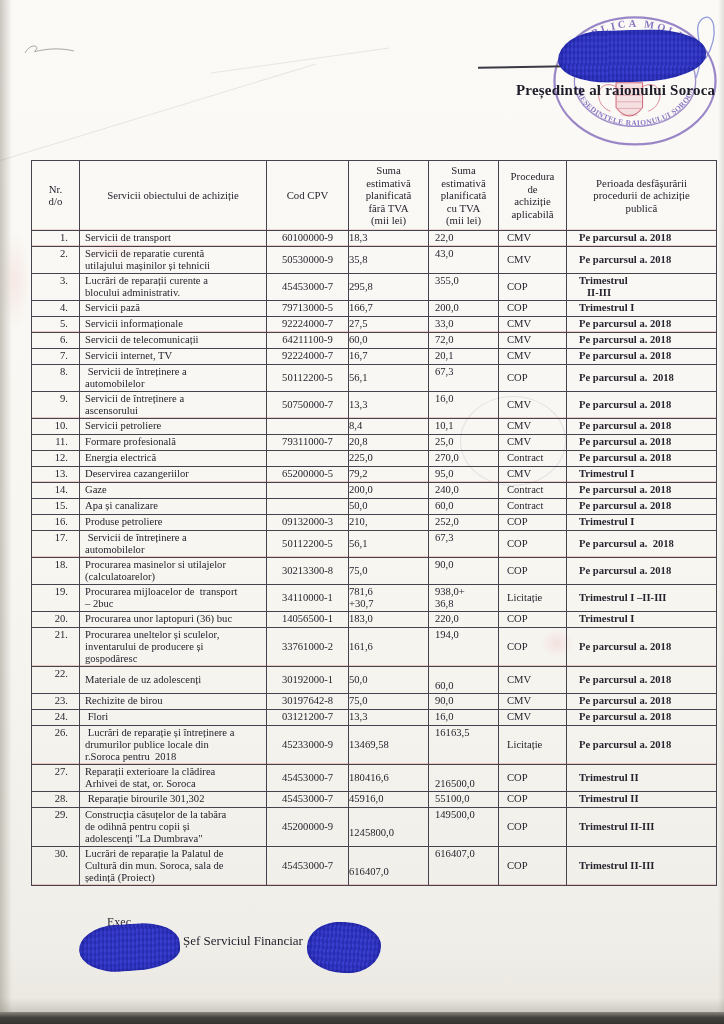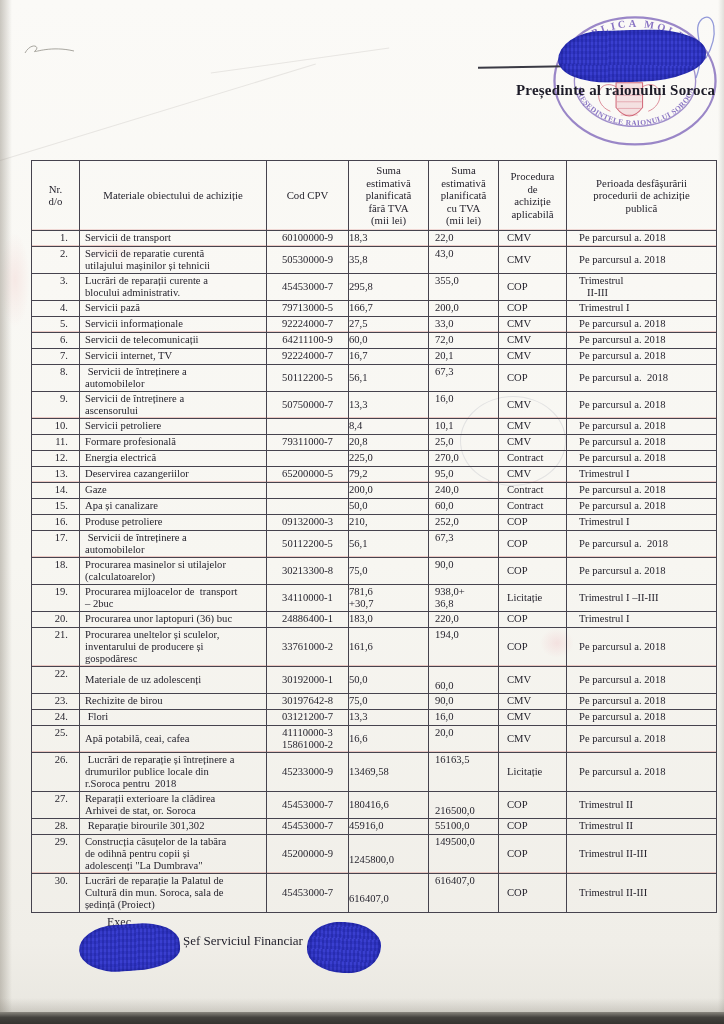--- a/index.html
+++ b/index.html
@@ -57,21 +57,21 @@
   .doc-table th,.doc-table td{border:1px solid var(--table-border);white-space:pre-wrap;overflow:hidden;}
   .doc-table th{font-size:10.8px;line-height:1.16;font-weight:normal;text-align:center;vertical-align:middle;padding:3px 2px;}
   .doc-table thead tr{height:66px;}
   .doc-table td{font-size:10.6px;line-height:1.13;padding:1px 3px;vertical-align:middle;}
   .doc-table td.c0{text-align:right;padding-right:11px;vertical-align:top;}
   .doc-table td.c1{padding-left:5px;}
   .doc-table td.c2{text-align:center;}
   .doc-table td.c3{padding-left:0;}
   .doc-table td.c4{padding-left:6px;vertical-align:top;}
   .doc-table td.c5{padding-left:8px;}
-  .doc-table td.c6{padding-left:12px;}
+  .doc-table td.c6{padding-left:12px;font-weight:bold;}
   .doc-table tbody tr:nth-child(4n+1) td{box-shadow:inset 0 -1px 0 rgba(200,85,80,.28);}
   .doc-table thead th{box-shadow:inset 0 -1px 0 rgba(200,85,80,.2);}
   
   .exec-fragment{position:absolute;left:107px;top:915px;font-size:12px;color:#2a2834;z-index:1;}
   .footer-label{position:absolute;left:183px;top:933px;font-size:13px;color:#1f1e29;white-space:nowrap;z-index:2;}
   .blob{z-index:4;}
 </style>
 </head>
 <body>
 
@@ -126,21 +126,21 @@
         <col style="width:82px">
       <col style="width:80px">
         <col style="width:70px">
         <col style="width:68px">
         <col style="width:150px">
     </colgroup>
     <thead>
         <tr>
           <th class="c0">Nr.
 d/o</th>
-          <th class="c1">Materiale obiectului de achiziție</th>
+          <th class="c1">Servicii obiectului de achiziție</th>
           <th class="c2">Cod CPV</th>
           <th class="c3">Suma
 estimativă
 planificată
 fără TVA
 (mii lei)</th>
           <th class="c4">Suma
 estimativă
 planificată
 cu TVA
@@ -332,21 +332,21 @@
           <td class="c3">781,6
 +30,7</td>
           <td class="c4">938,0+
 36,8</td>
           <td class="c5">Licitație</td>
           <td class="c6">Trimestrul I –II-III</td>
         </tr>
         <tr style="height: 16px;">
           <td class="c0">20.</td>
           <td class="c1">Procurarea unor laptopuri (36) buc</td>
-          <td class="c2">24886400-1</td>
+          <td class="c2">14056500-1</td>
           <td class="c3">183,0</td>
           <td class="c4">220,0</td>
           <td class="c5">COP</td>
           <td class="c6">Trimestrul I</td>
         </tr>
         <tr style="height: 39px;">
           <td class="c0">21.</td>
           <td class="c1">Procurarea uneltelor și sculelor,
 inventarului de producere și
 gospodăresc</td>
@@ -374,30 +374,20 @@
           <td class="c4">90,0</td>
           <td class="c5">CMV</td>
           <td class="c6">Pe parcursul a. 2018</td>
         </tr>
         <tr style="height: 16px;">
           <td class="c0">24.</td>
           <td class="c1"> Flori</td>
           <td class="c2">03121200-7</td>
           <td class="c3">13,3</td>
           <td class="c4">16,0</td>
-          <td class="c5">CMV</td>
-          <td class="c6">Pe parcursul a. 2018</td>
-        </tr>
-        <tr style="height: 27px;">
-          <td class="c0">25.</td>
-          <td class="c1">Apă potabilă, ceai, cafea</td>
-          <td class="c2">41110000-3
-15861000-2</td>
-          <td class="c3">16,6</td>
-          <td class="c4">20,0</td>
           <td class="c5">CMV</td>
           <td class="c6">Pe parcursul a. 2018</td>
         </tr>
         <tr style="height: 39px;">
           <td class="c0">26.</td>
           <td class="c1"> Lucrări de reparație și întreținere a
 drumurilor publice locale din
 r.Soroca pentru  2018</td>
           <td class="c2">45233000-9</td>
           <td class="c3">13469,58</td>

